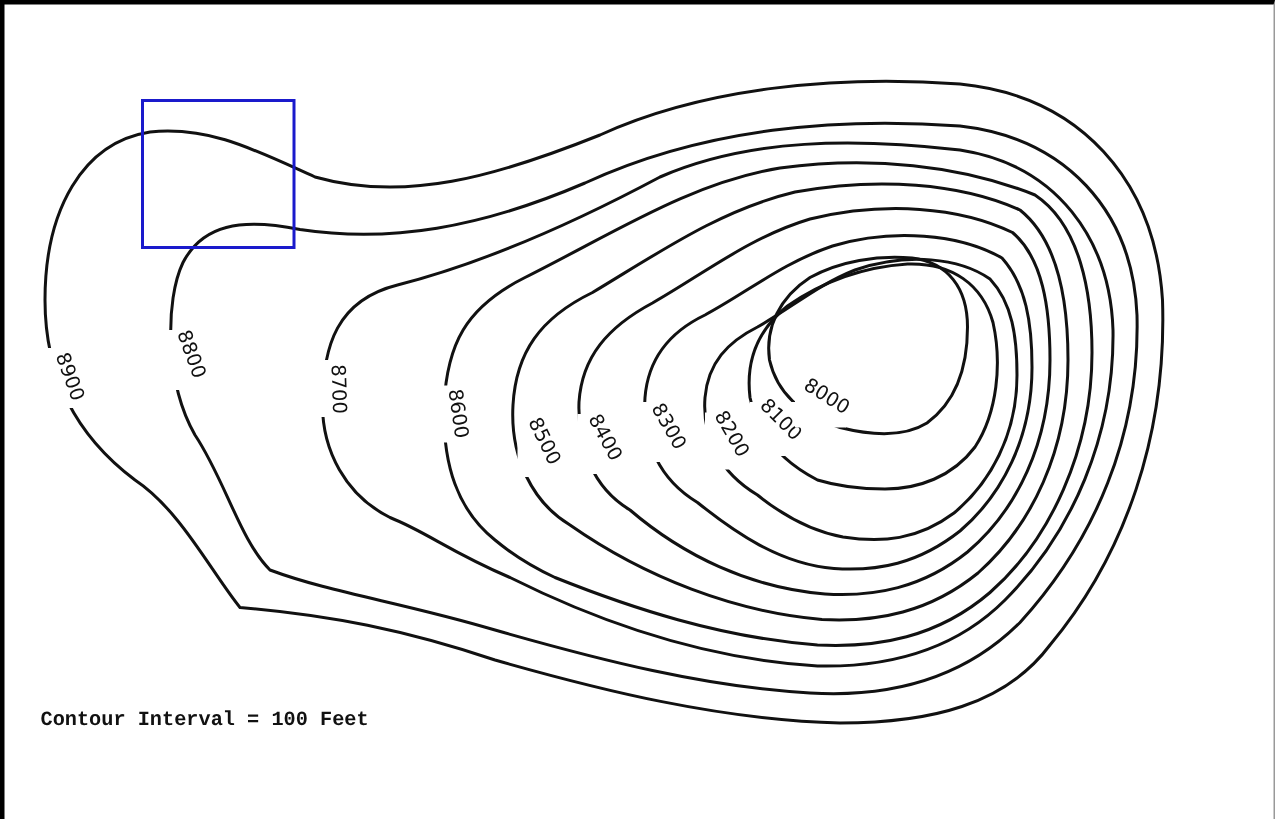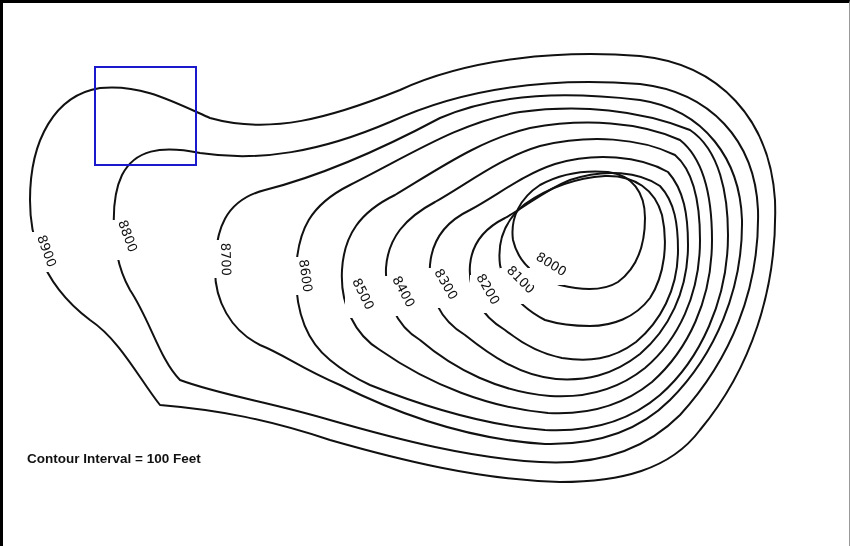--- a/index.html
+++ b/index.html
@@ -2,21 +2,21 @@
 <html><head>
 <meta charset="utf-8">
 <style>
   html, body { margin:0; padding:0; background:#ffffff; }
   body { width:850px; height:546px; overflow:hidden; position:relative; font-family:"DejaVu Sans", sans-serif; }
   .frame { position:absolute; left:0; top:0; width:850px; height:546px; box-sizing:border-box;
            border-top:3px solid #000; border-left:3px solid #000; border-right:1px solid #999; background:#fff; }
   svg { position:absolute; left:0; top:0; }
   .contour { fill:none; stroke:#111; stroke-width:2; stroke-linejoin:round; }
   .clabel { font-family:"DejaVu Sans", sans-serif; font-size:13px; fill:#111; }
-  .legend { position:absolute; left:27px; top:451px; font-family:Liberation Sans, sans-serif; font-weight:bold; font-size:13.5px; color:#111; }
+  .legend { position:absolute; left:27px; top:473px; font-family:Liberation Mono, monospace; font-weight:bold; font-size:13.5px; color:#111; }
   .highlight { position:absolute; left:94px; top:66px; width:103px; height:100px; box-sizing:border-box; border:2px solid #1a1acc; }
 </style>
 </head>
 <body>
 
 <div class="frame"></div>
 
 <svg width="850" height="546" viewBox="0 0 850 546">
 
   <path class="contour" d="M160,405 C140,380 120,340 90,320 C50,290 30,250 30,200 C30,140 55,95 100,88 C140,84 170,100 210,118 C270,135 330,118 400,90 C470,58 560,50 640,56 C720,64 770,120 775,200 C778,290 750,370 700,430 C670,470 620,482 560,482 C480,480 400,460 330,440 C270,420 220,410 160,405 Z"></path>

